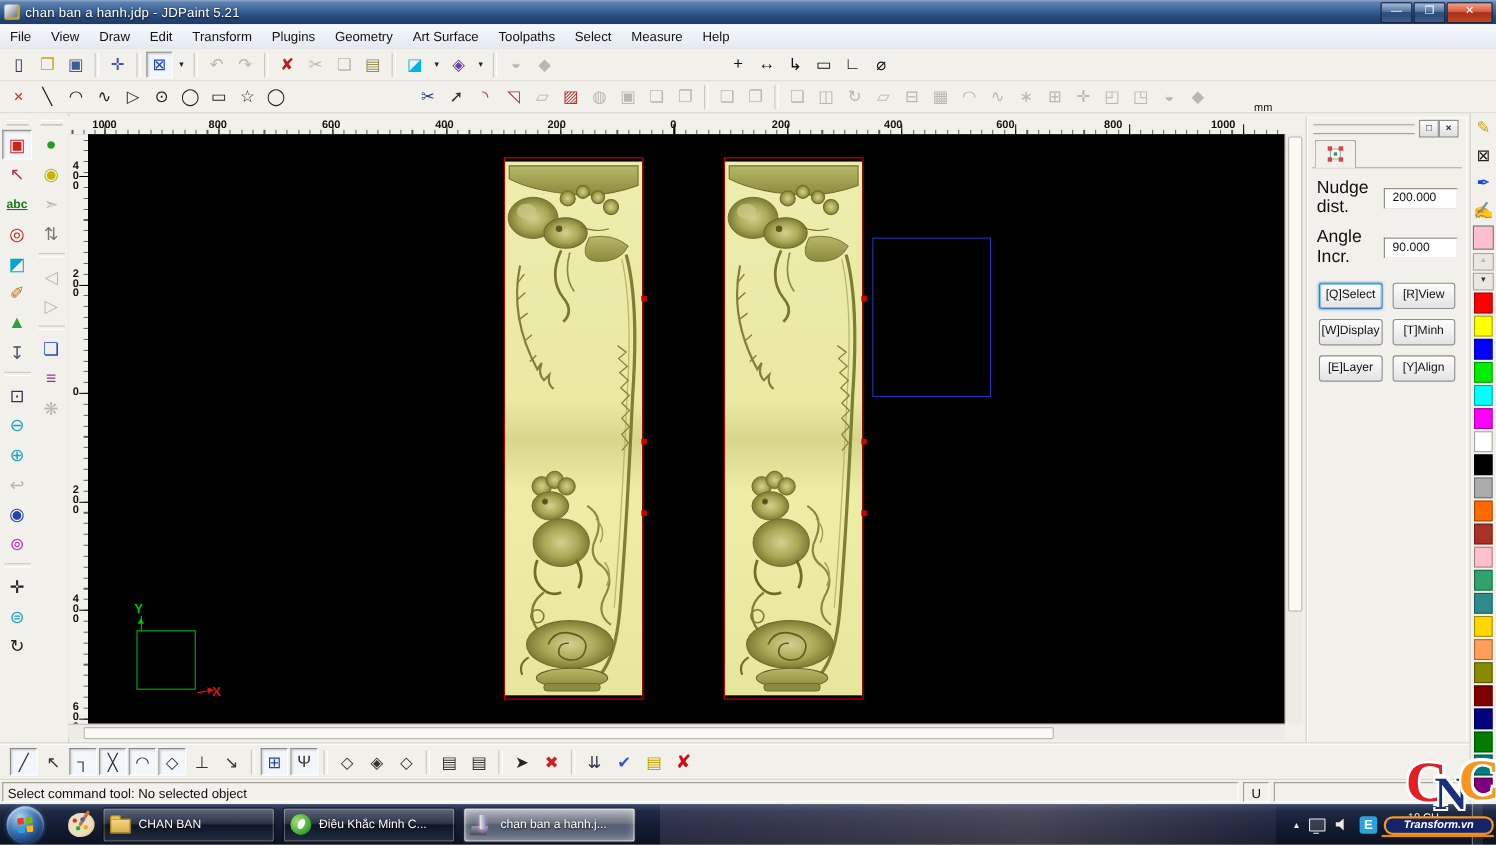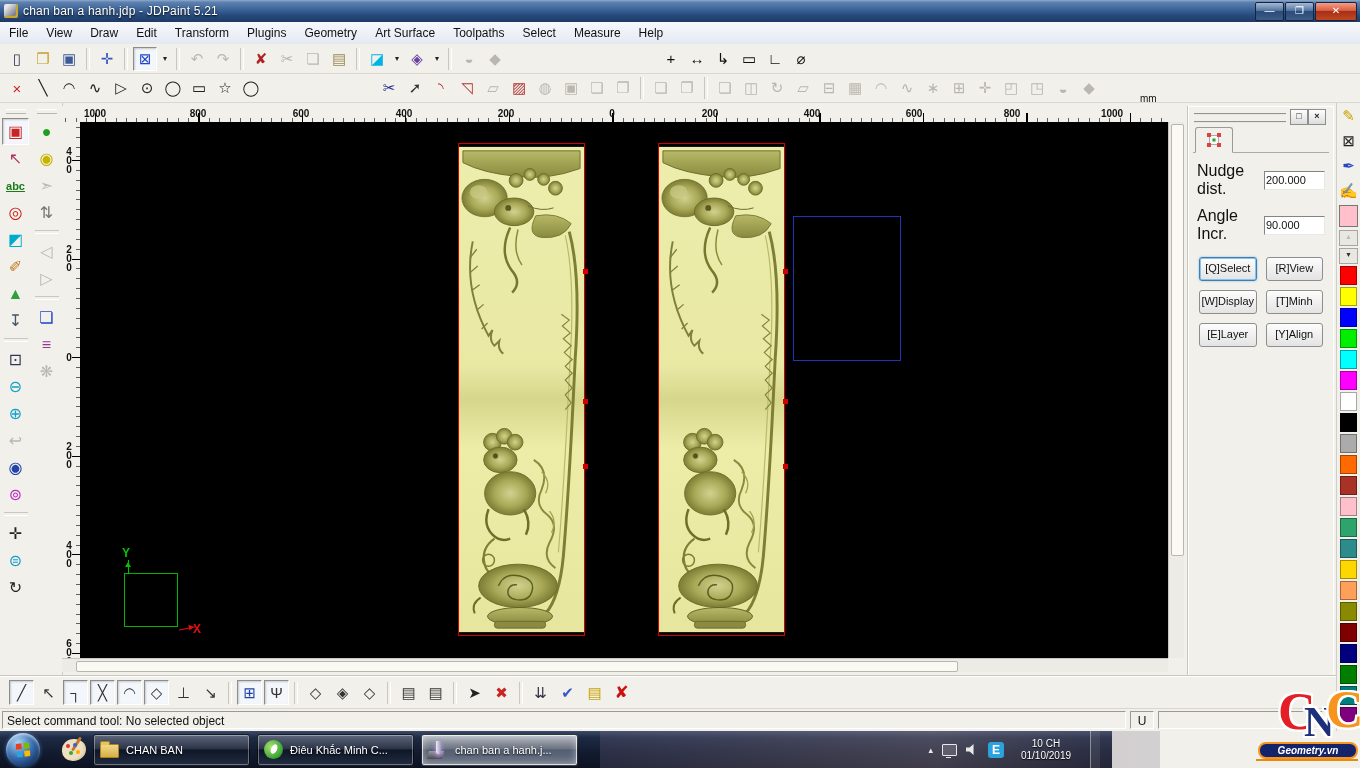--- a/index.html
+++ b/index.html
@@ -92,21 +92,21 @@
   .mini-btn{position:absolute;top:0;width:16px;height:14px;background:linear-gradient(#FDFDFD,#DDD);
     border:1px solid #8E8E8E;font-size:9px;line-height:12px;text-align:center;color:#222}
   #props-float{right:22px}#props-close{right:4px;font-weight:bold}
   #props-tabs{height:25px;border-bottom:1px solid #AAA;position:relative;margin:2px 4px 0 4px}
   #props-tab{position:absolute;left:2px;bottom:-1px;width:36px;height:24px;background:#F1F0EA;
     border:1px solid #999;border-bottom:1px solid #F1F0EA;border-radius:3px 3px 0 0;
     display:flex;align-items:center;justify-content:center}
   .prop-row{display:flex;align-items:center;margin:9px 8px 0 8px}
   .prop-label{flex:1;font-size:16px}
   .prop-value{width:58px;height:17px;background:#fff;border:1px solid;border-color:#848484 #E8E8E8 #E8E8E8 #848484;
-    font-size:11px;line-height:17px;padding-left:1px;box-sizing:content-box}
+    font-size:11px;line-height:17px;padding-left:7px;box-sizing:content-box}
   #props-buttons{display:grid;grid-template-columns:1fr 1fr;gap:9px 9px;margin:14px 10px 0 10px}
   .pbtn{height:22px;background:linear-gradient(#FDFDFD,#E3E3E3);border:1px solid #8E8E8E;border-radius:3px;
     font-size:11px;line-height:20px;text-align:center}
   .pbtn.focused{border:1px solid #3C7FB1;box-shadow:0 0 0 1px #8CC1EA inset,0 0 2px #7AB3E0}
   
   #color-bar{position:absolute;left:1336px;top:103px;width:24px;height:628px;background:#F1F0EA;
     border-left:1px solid #D0CEC6;display:flex;flex-direction:column;align-items:center;box-sizing:border-box}
   .cb-tool{width:22px;height:25px;display:flex;align-items:center;justify-content:center;font-size:15px}
   #current-swatch{width:17px;height:20px;border:1px solid #777;margin:2px 0}
   .cb-arrow{width:17px;height:14px;margin:1px 0;background:#E9E7E1;border:1px solid #A8A6A0;
@@ -119,21 +119,21 @@
   #snap-bar .tbtn{width:25px;height:25px}
   
   #status-bar{position:absolute;left:0;top:708px;width:1336px;height:23px;background:#F1F0EA;
     border-top:1px solid #D8D6CE;display:flex;align-items:center;box-sizing:border-box}
   .seg{height:18px;line-height:18px;margin:0 2px;border:1px solid;border-color:#9C9A92 #FFF #FFF #9C9A92;padding:0 4px;box-sizing:border-box}
   #seg-msg{flex:1}
   #seg-coord{width:320px;text-align:center}
   #seg-unit{width:24px;text-align:center;padding:0}
   #seg-right{width:176px}
   
-  #taskbar{position:absolute;left:0;top:731px;width:1112px;height:37px;
+  #taskbar{position:absolute;left:0;top:731px;width:1360px;height:37px;
     background:linear-gradient(#3A4A68 0%,#1E2A44 18%,#131C30 55%,#0C1222 100%);
     display:flex;align-items:center}
   #taskbar::before{content:"";position:absolute;left:600px;top:0;width:560px;height:37px;
     background:linear-gradient(90deg,rgba(120,110,140,.25),rgba(160,140,150,.35) 60%,rgba(90,80,110,.2));pointer-events:none}
   #start-orb{width:34px;height:34px;margin-left:6px;border-radius:50%;position:relative;
     background:radial-gradient(circle at 35% 28%,#A8D4F4,#3A6FB0 45%,#12315E 80%,#0A1E3C);
     box-shadow:inset 0 2px 3px rgba(255,255,255,.6),0 0 4px rgba(80,140,220,.6)}
   #start-flag{position:absolute;left:10px;top:10px;width:14px;height:14px;transform:rotate(-6deg);
     background-image:linear-gradient(#EA3E23,#EA3E23),linear-gradient(#7FBA00,#7FBA00),
       linear-gradient(#2AA2DD,#2AA2DD),linear-gradient(#FFB900,#FFB900);
@@ -507,14 +507,14 @@
     </span>
     <span id="show-desktop"></span>
   </span>
 </div>
 
 <div id="cnc-logo">
     <span class="cnc-letter" style="color: rgb(227, 30, 36); left: 0px; top: 0px; font-size: 52px;">C</span>
     <span class="cnc-letter" style="color: rgb(27, 47, 122); left: 26px; top: 10px; font-size: 42px;">N</span>
     <span class="cnc-letter" style="color: rgb(247, 148, 29); left: 48px; top: -2px; font-size: 52px;">C</span>
   </div>
-<div id="wm-pill">Geometry.vn</div>
+<div id="wm-pill">Transform.vn</div>
 <div id="wm-line"></div>
 
 </body></html>

